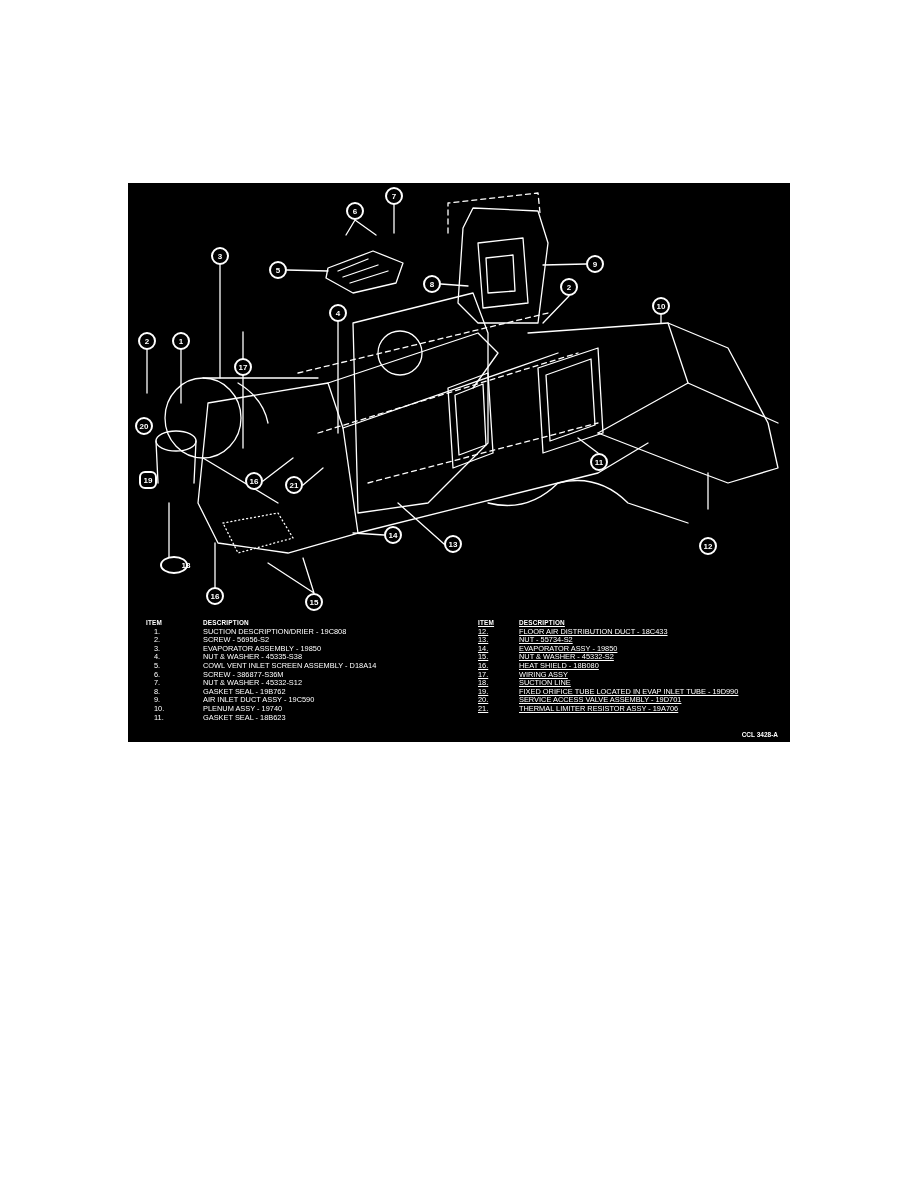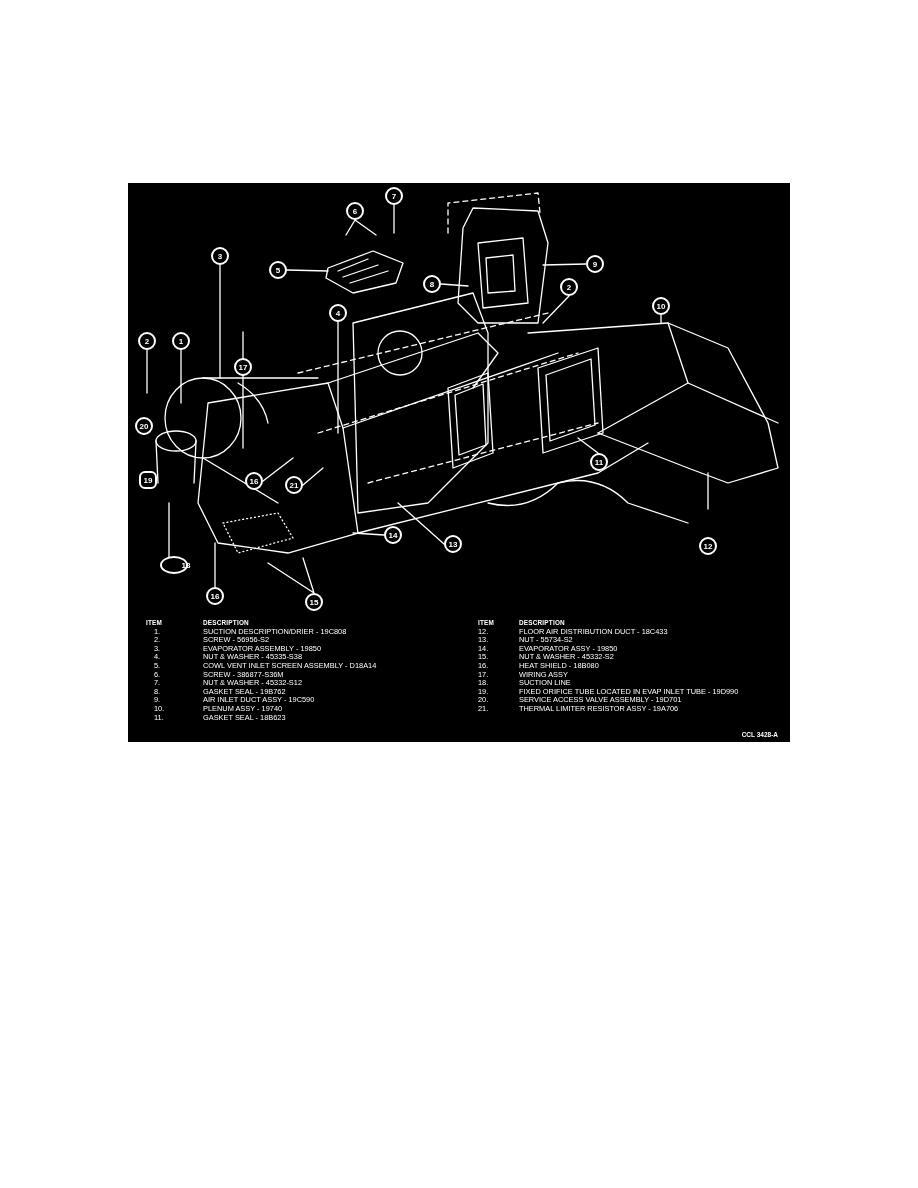--- a/index.html
+++ b/index.html
@@ -8,21 +8,21 @@
   #figure svg.art { position: absolute; left: 0; top: 0; }
   .callout { position: absolute; width: 18px; height: 18px; border: 2px solid #fff; border-radius: 50%; background: #000; color: #fff;
              font-family: "Liberation Sans", sans-serif; font-size: 8px; font-weight: bold; display: flex; align-items: center; justify-content: center; box-sizing: border-box; }
   .legend { position: absolute; color: #fff; font-family: "Liberation Sans", sans-serif; font-size: 7.4px; line-height: 8.6px; }
   .legend .hdr { display: flex; font-weight: bold; font-size: 6.4px; letter-spacing: 0.2px; }
   .legend .row { display: flex; white-space: nowrap; }
   .legend .num { width: 42px; text-align: left; padding-left: 4px; box-sizing: border-box; }
   .legend .hdr .num { padding-left: 0; }
   .legend .desc { flex: 1; }
   #legend-left { left: 18px; top: 436px; width: 320px; }
-  #legend-right { left: 348px; top: 436px; width: 300px; }
+  #legend-right { left: 348px; top: 436px; width: 300px; text-decoration: underline; }
   #legend-left .num { width: 57px; padding-left: 8px; }
   #legend-left .hdr .num { padding-left: 0; }
   #legend-right .num { width: 43px; padding-left: 2px; }
   #figure-code { position: absolute; right: 12px; bottom: 4px; color: #fff; font-size: 6.5px; font-weight: bold; }
 </style>
 </head>
 <body>
 
 <div id="figure">
   <svg class="art" width="662" height="430" viewBox="0 0 662 430" fill="none" stroke="#fff" stroke-width="1.3" stroke-linejoin="round" stroke-linecap="round">

